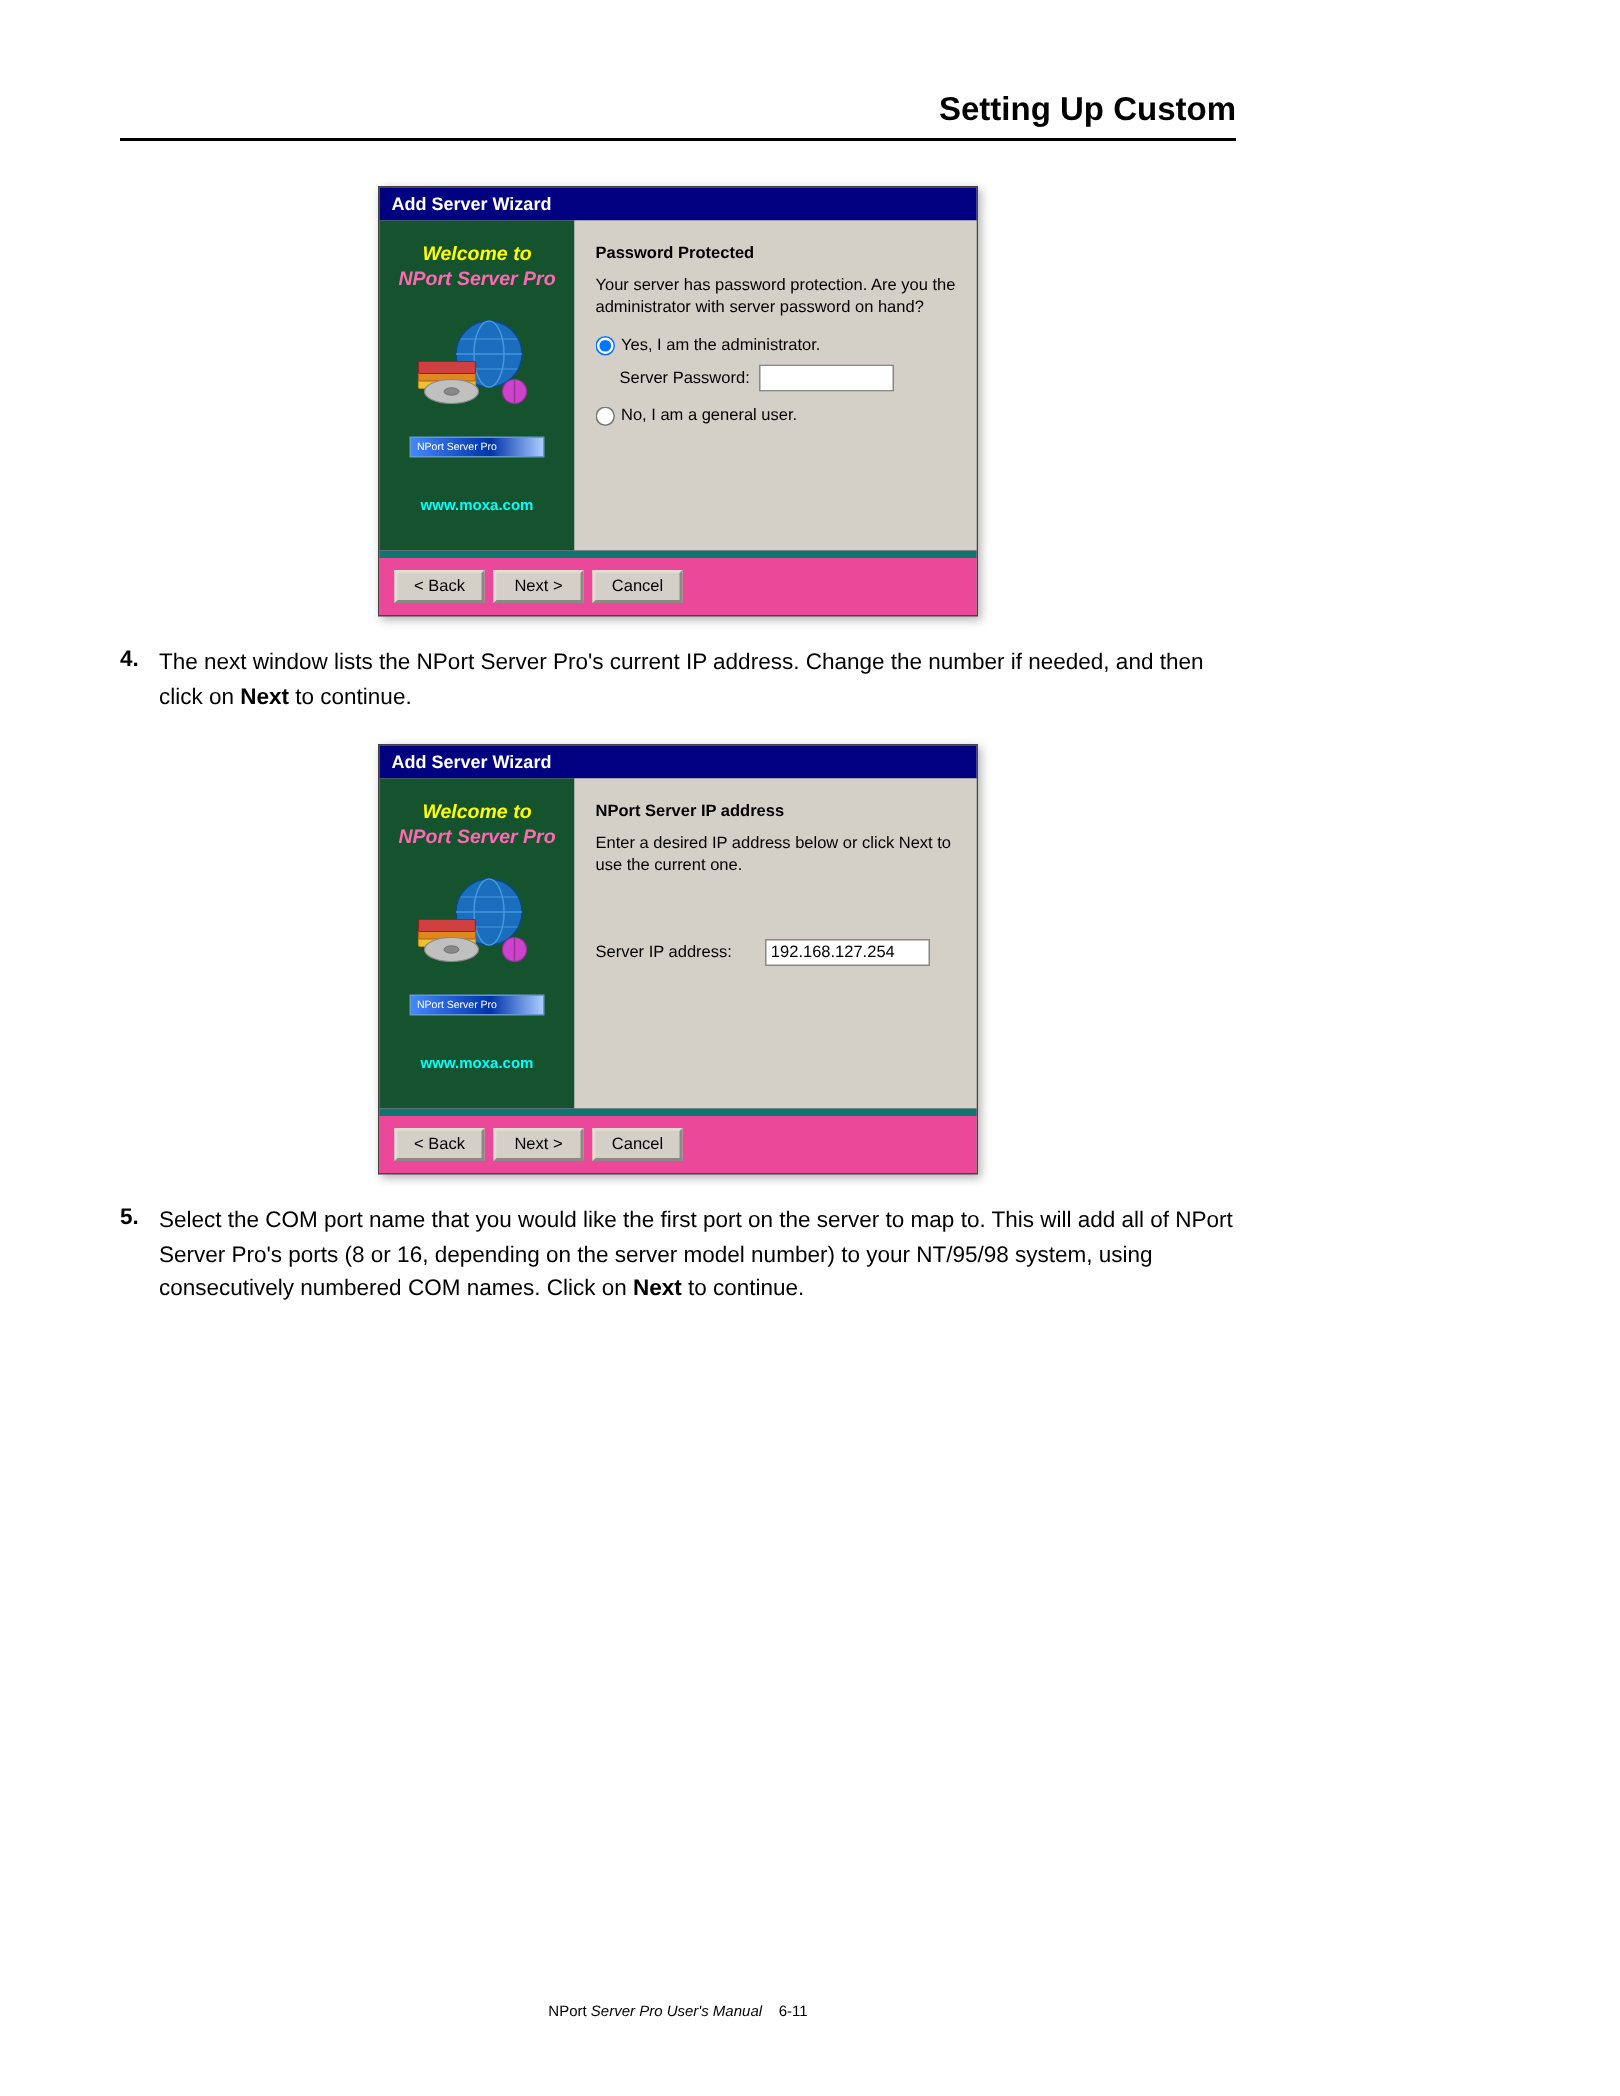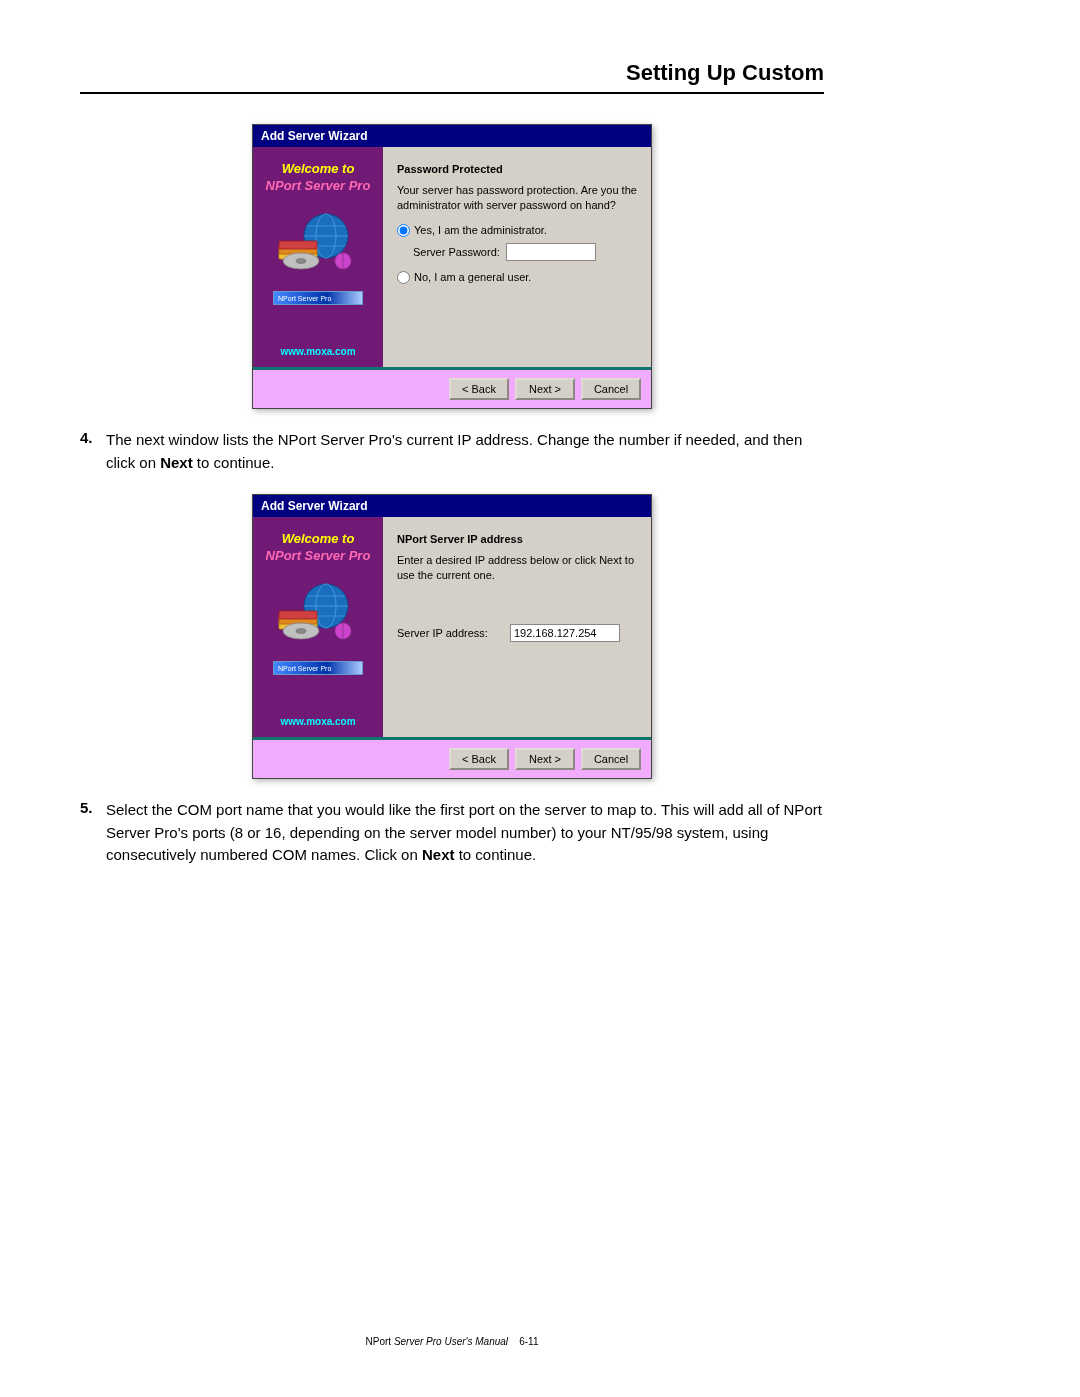--- a/index.html
+++ b/index.html
@@ -51,25 +51,25 @@
     }
 
     .wizard-content-row {
       display: flex;
       flex-direction: row;
     }
 
     .wizard-left-panel {
       width: 130px;
       min-height: 220px;
-      background: #701a75;
+      background: #14532d;
       display: flex;
       flex-direction: column;
       align-items: center;
-      padding: 14px 8px 10px 8px;
+      padding: 14px 8px 24px 8px;
       flex-shrink: 0;
     }
 
     .wizard-welcome-text {
       color: #ffff00;
       font-size: 13px;
       font-weight: bold;
       text-align: center;
       margin-bottom: 2px;
       font-style: italic;
@@ -183,25 +183,24 @@
       width: 110px;
       height: 18px;
       border: 1px solid #888;
       background: #fff;
       font-size: 11px;
       padding: 0 3px;
     }
 
     .wizard-footer {
       display: flex;
-      justify-content: flex-end;
       padding: 8px 10px 8px 10px;
       gap: 6px;
-      border-top: 3px solid #0f766e;
-      background: #f0abfc;
+      border-top: 5px solid #0f766e;
+      background: #ec4899;
     }
 
     .wizard-btn {
       min-width: 60px;
       height: 22px;
       background: #d4d0c8;
       border: 2px outset #e0dcd4;
       font-size: 11px;
       cursor: pointer;
       padding: 0 8px;

